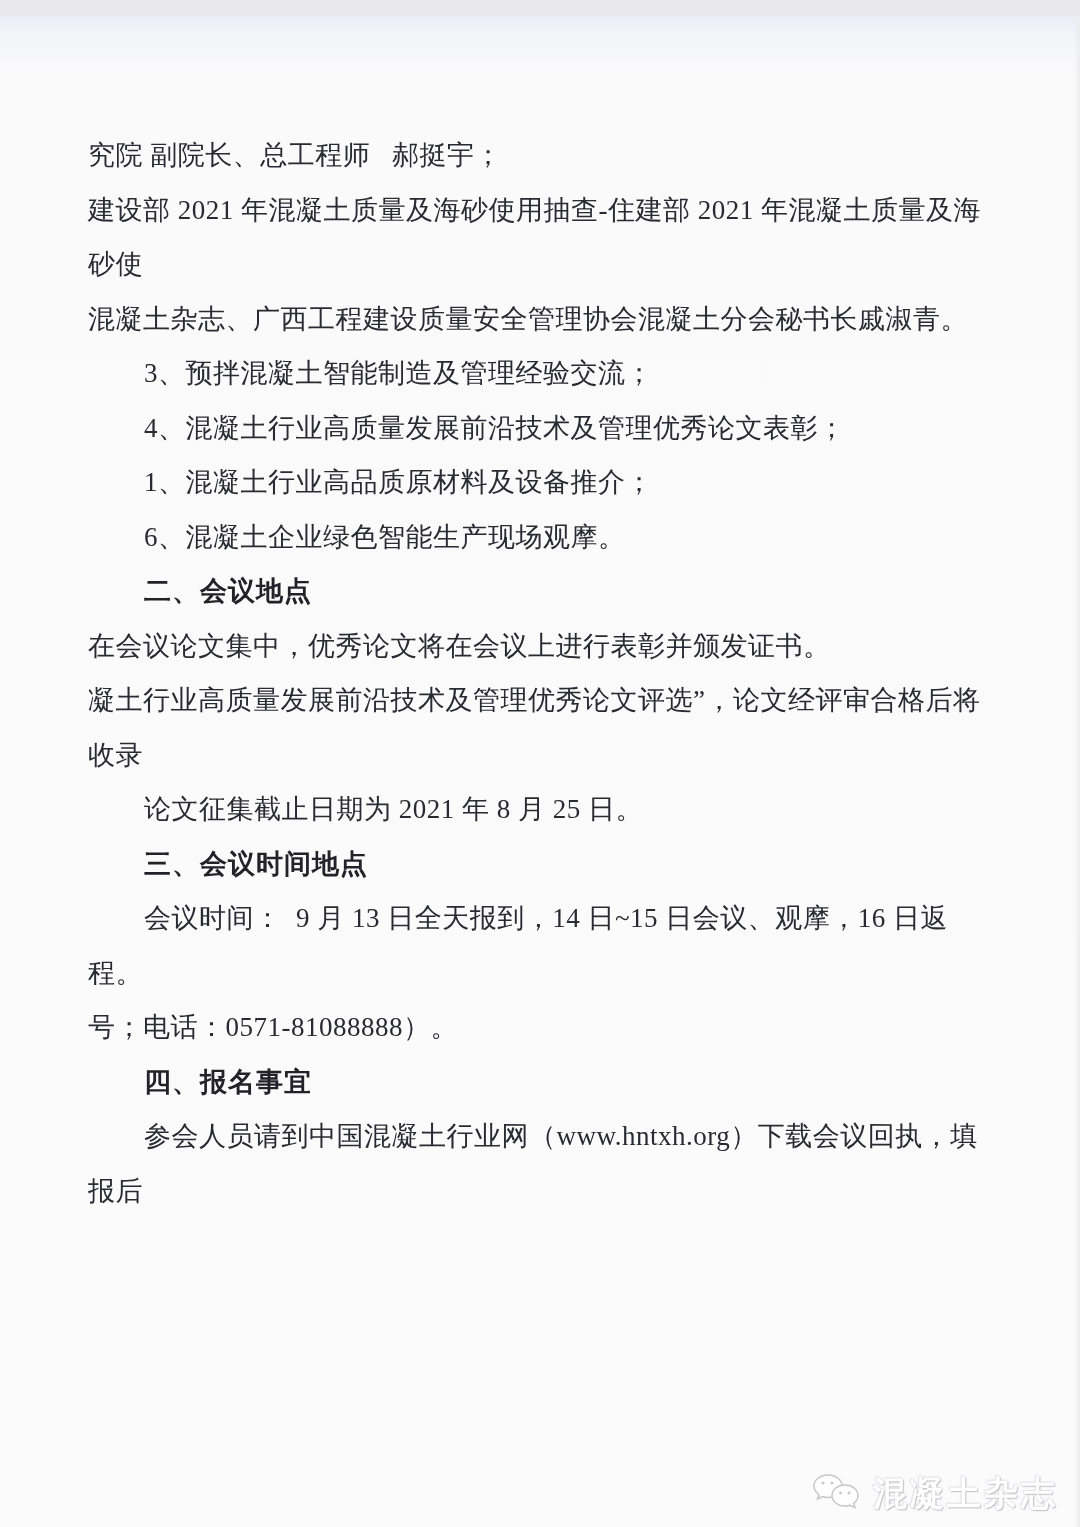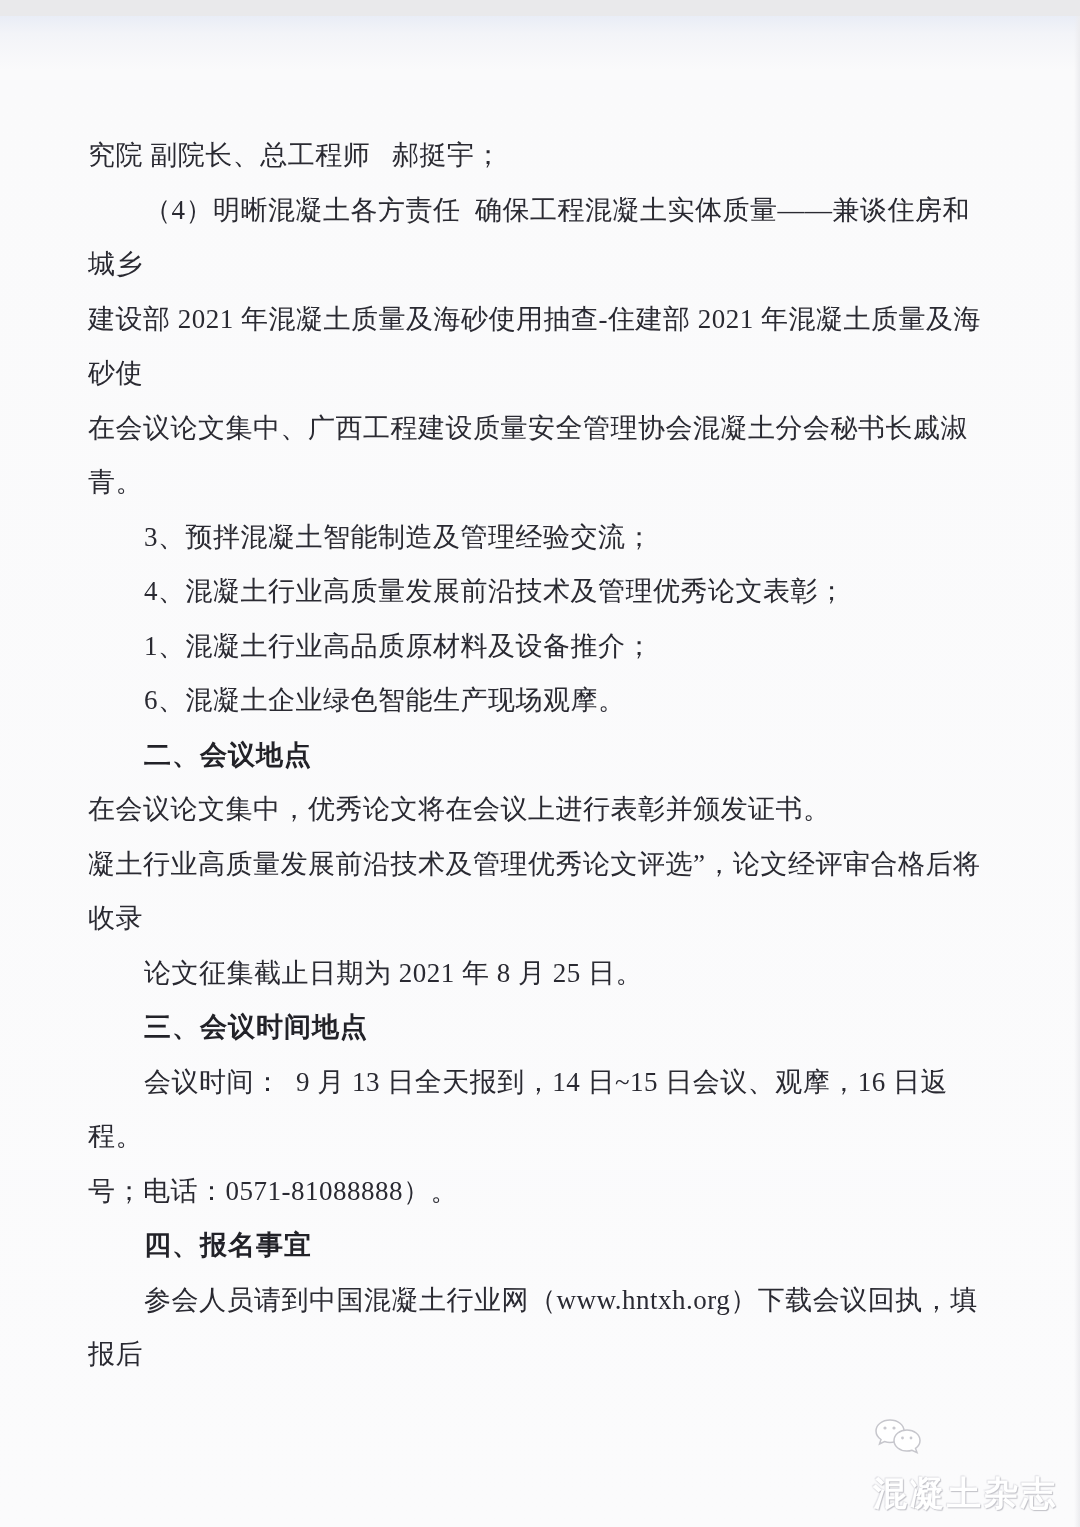--- a/index.html
+++ b/index.html
@@ -37,22 +37,22 @@
     font-weight: 700;
     font-size: 27px;
     color: #222228;
     letter-spacing: 1px;
   }
   .watermark {
     position: absolute;
     right: 22px;
     bottom: 26px;
     display: flex;
+    align-items: center;
     gap: 10px;
-    flex-direction: column;
   }
   .watermark .wm-text {
     font-family: "Liberation Sans", "DejaVu Sans", sans-serif;
     font-size: 34px;
     font-weight: 700;
     letter-spacing: 3px;
     color: #ffffff;
     text-shadow: 1px 1px 1px #c2c2c8, -1px -1px 1px #e4e4e8, 0 0 2px #cfcfd4;
   }
   .wm-icon svg {
@@ -75,23 +75,22 @@
     background: linear-gradient(270deg, #ececef, rgba(236,236,239,0));
   }
 </style>
 </head>
 <body>
 
 <div class="page">
 
   <div class="doc">
     <div class="line">究院 副院长、总工程师   郝挺宇；</div>
-    <div class="line indent">（4）明晰混凝土各方责任  确保工程混凝土实体质量——兼谈住房和城乡</div>
     <div class="line">建设部 2021 年混凝土质量及海砂使用抽查-住建部 2021 年混凝土质量及海砂使</div>
-    <div class="line">在会议论文集中、广西工程建设质量安全管理协会混凝土分会秘书长戚淑青。</div>
+    <div class="line">混凝土杂志、广西工程建设质量安全管理协会混凝土分会秘书长戚淑青。</div>
     <div class="line indent">3、预拌混凝土智能制造及管理经验交流；</div>
     <div class="line indent">4、混凝土行业高质量发展前沿技术及管理优秀论文表彰；</div>
     <div class="line indent">1、混凝土行业高品质原材料及设备推介；</div>
     <div class="line indent">6、混凝土企业绿色智能生产现场观摩。</div>
     <div class="line indent heading">二、会议地点</div>
     <div class="line">在会议论文集中，优秀论文将在会议上进行表彰并颁发证书。</div>
     <div class="line">凝土行业高质量发展前沿技术及管理优秀论文评选”，论文经评审合格后将收录</div>
     <div class="line indent">论文征集截止日期为 2021 年 8 月 25 日。</div>
     <div class="line indent heading">三、会议时间地点</div>
     <div class="line indent">会议时间：  9 月 13 日全天报到，14 日~15 日会议、观摩，16 日返程。</div>

